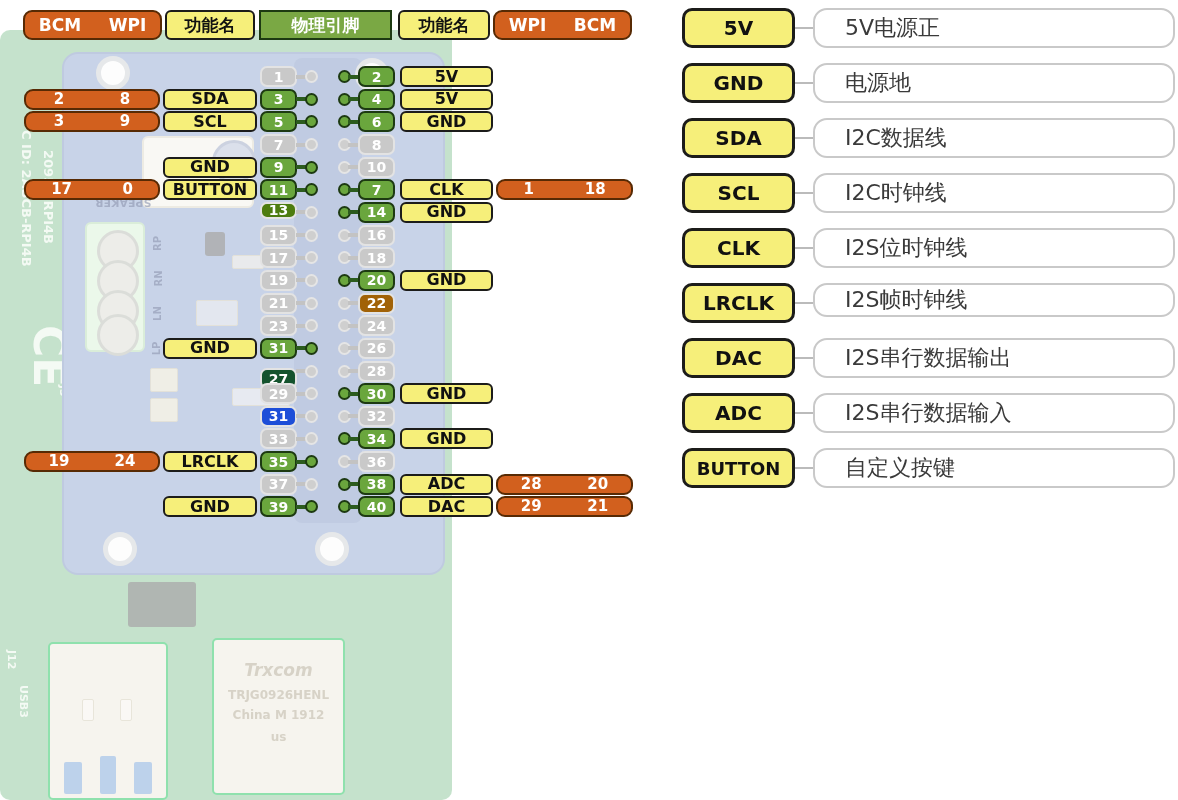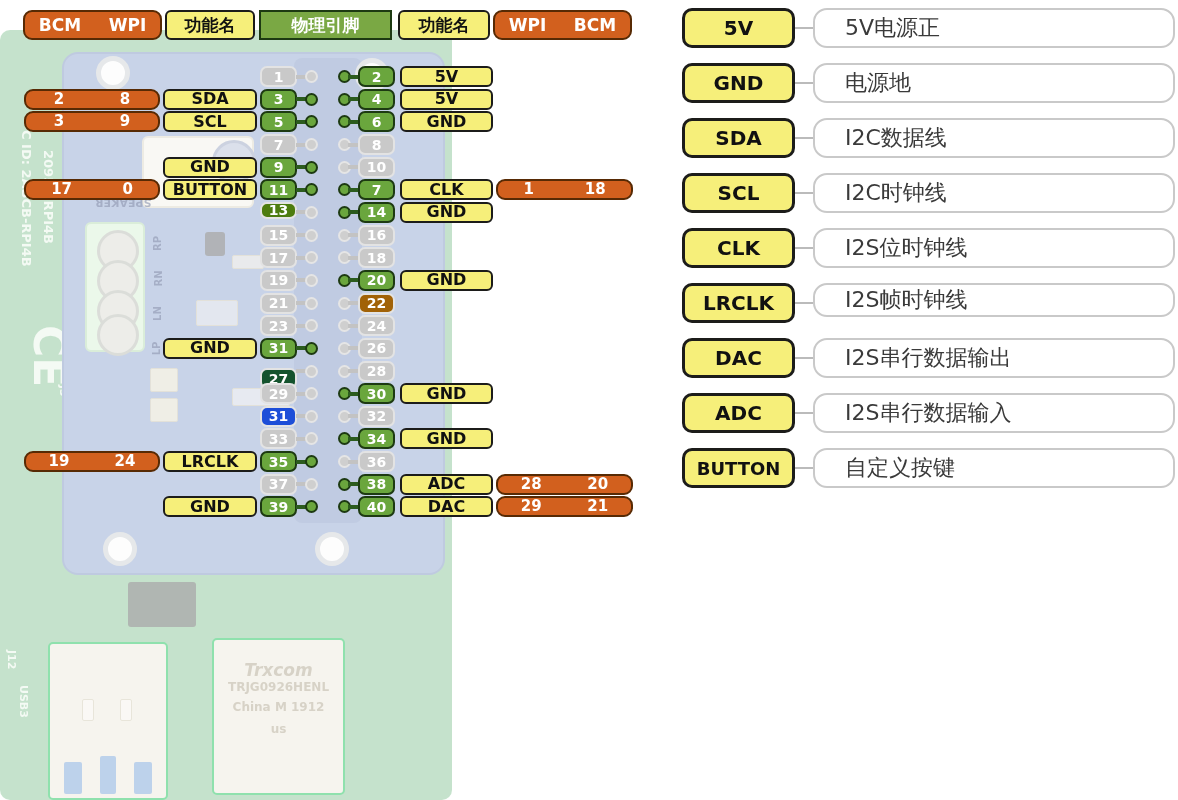--- a/index.html
+++ b/index.html
@@ -84,21 +84,21 @@
     <div class="abs smd" style="left:150px;top:368px;width:28px;height:24px;"></div>
     <div class="abs smd" style="left:150px;top:398px;width:28px;height:24px;"></div>
     <div class="abs smd" style="left:196px;top:300px;width:42px;height:26px;background:#ced5e2;"></div>
     <div class="abs smd" style="left:232px;top:255px;width:32px;height:14px;background:#dcdcdc;"></div>
     <div class="abs smd" style="left:232px;top:388px;width:58px;height:18px;background:#d7dde8;"></div>
     <div class="abs chip" style="left:205px;top:232px;width:20px;height:24px;"></div>
     <div class="abs chip" style="left:128px;top:582px;width:68px;height:45px;"></div>
 
     <div class="abs metal" style="left:212px;top:638px;width:133px;height:157px;padding-top:20px;">
       <div class="emboss" style="font-size:17px;font-style:italic;">Trxcom</div>
-      <div class="emboss" style="font-size:12px;text-align:center;">TRJG0926HENL</div>
+      <div class="emboss" style="font-size:12px;margin-top:8px;text-align:center;">TRJG0926HENL</div>
       <div class="emboss" style="font-size:12px;margin-top:6px;">China M 1912</div>
       <div class="emboss" style="font-size:12px;margin-top:8px;">us</div>
     </div>
 
     <div class="abs metal" style="left:48px;top:642px;width:120px;height:158px;">
       <div class="abs smd" style="left:32px;top:55px;width:12px;height:22px;background:#f7f5ef;"></div>
       <div class="abs smd" style="left:70px;top:55px;width:12px;height:22px;background:#f7f5ef;"></div>
       <div class="abs blue-tab" style="left:14px;top:118px;width:18px;height:32px;"></div>
       <div class="abs blue-tab" style="left:50px;top:112px;width:16px;height:38px;"></div>
       <div class="abs blue-tab" style="left:84px;top:118px;width:18px;height:32px;"></div>

